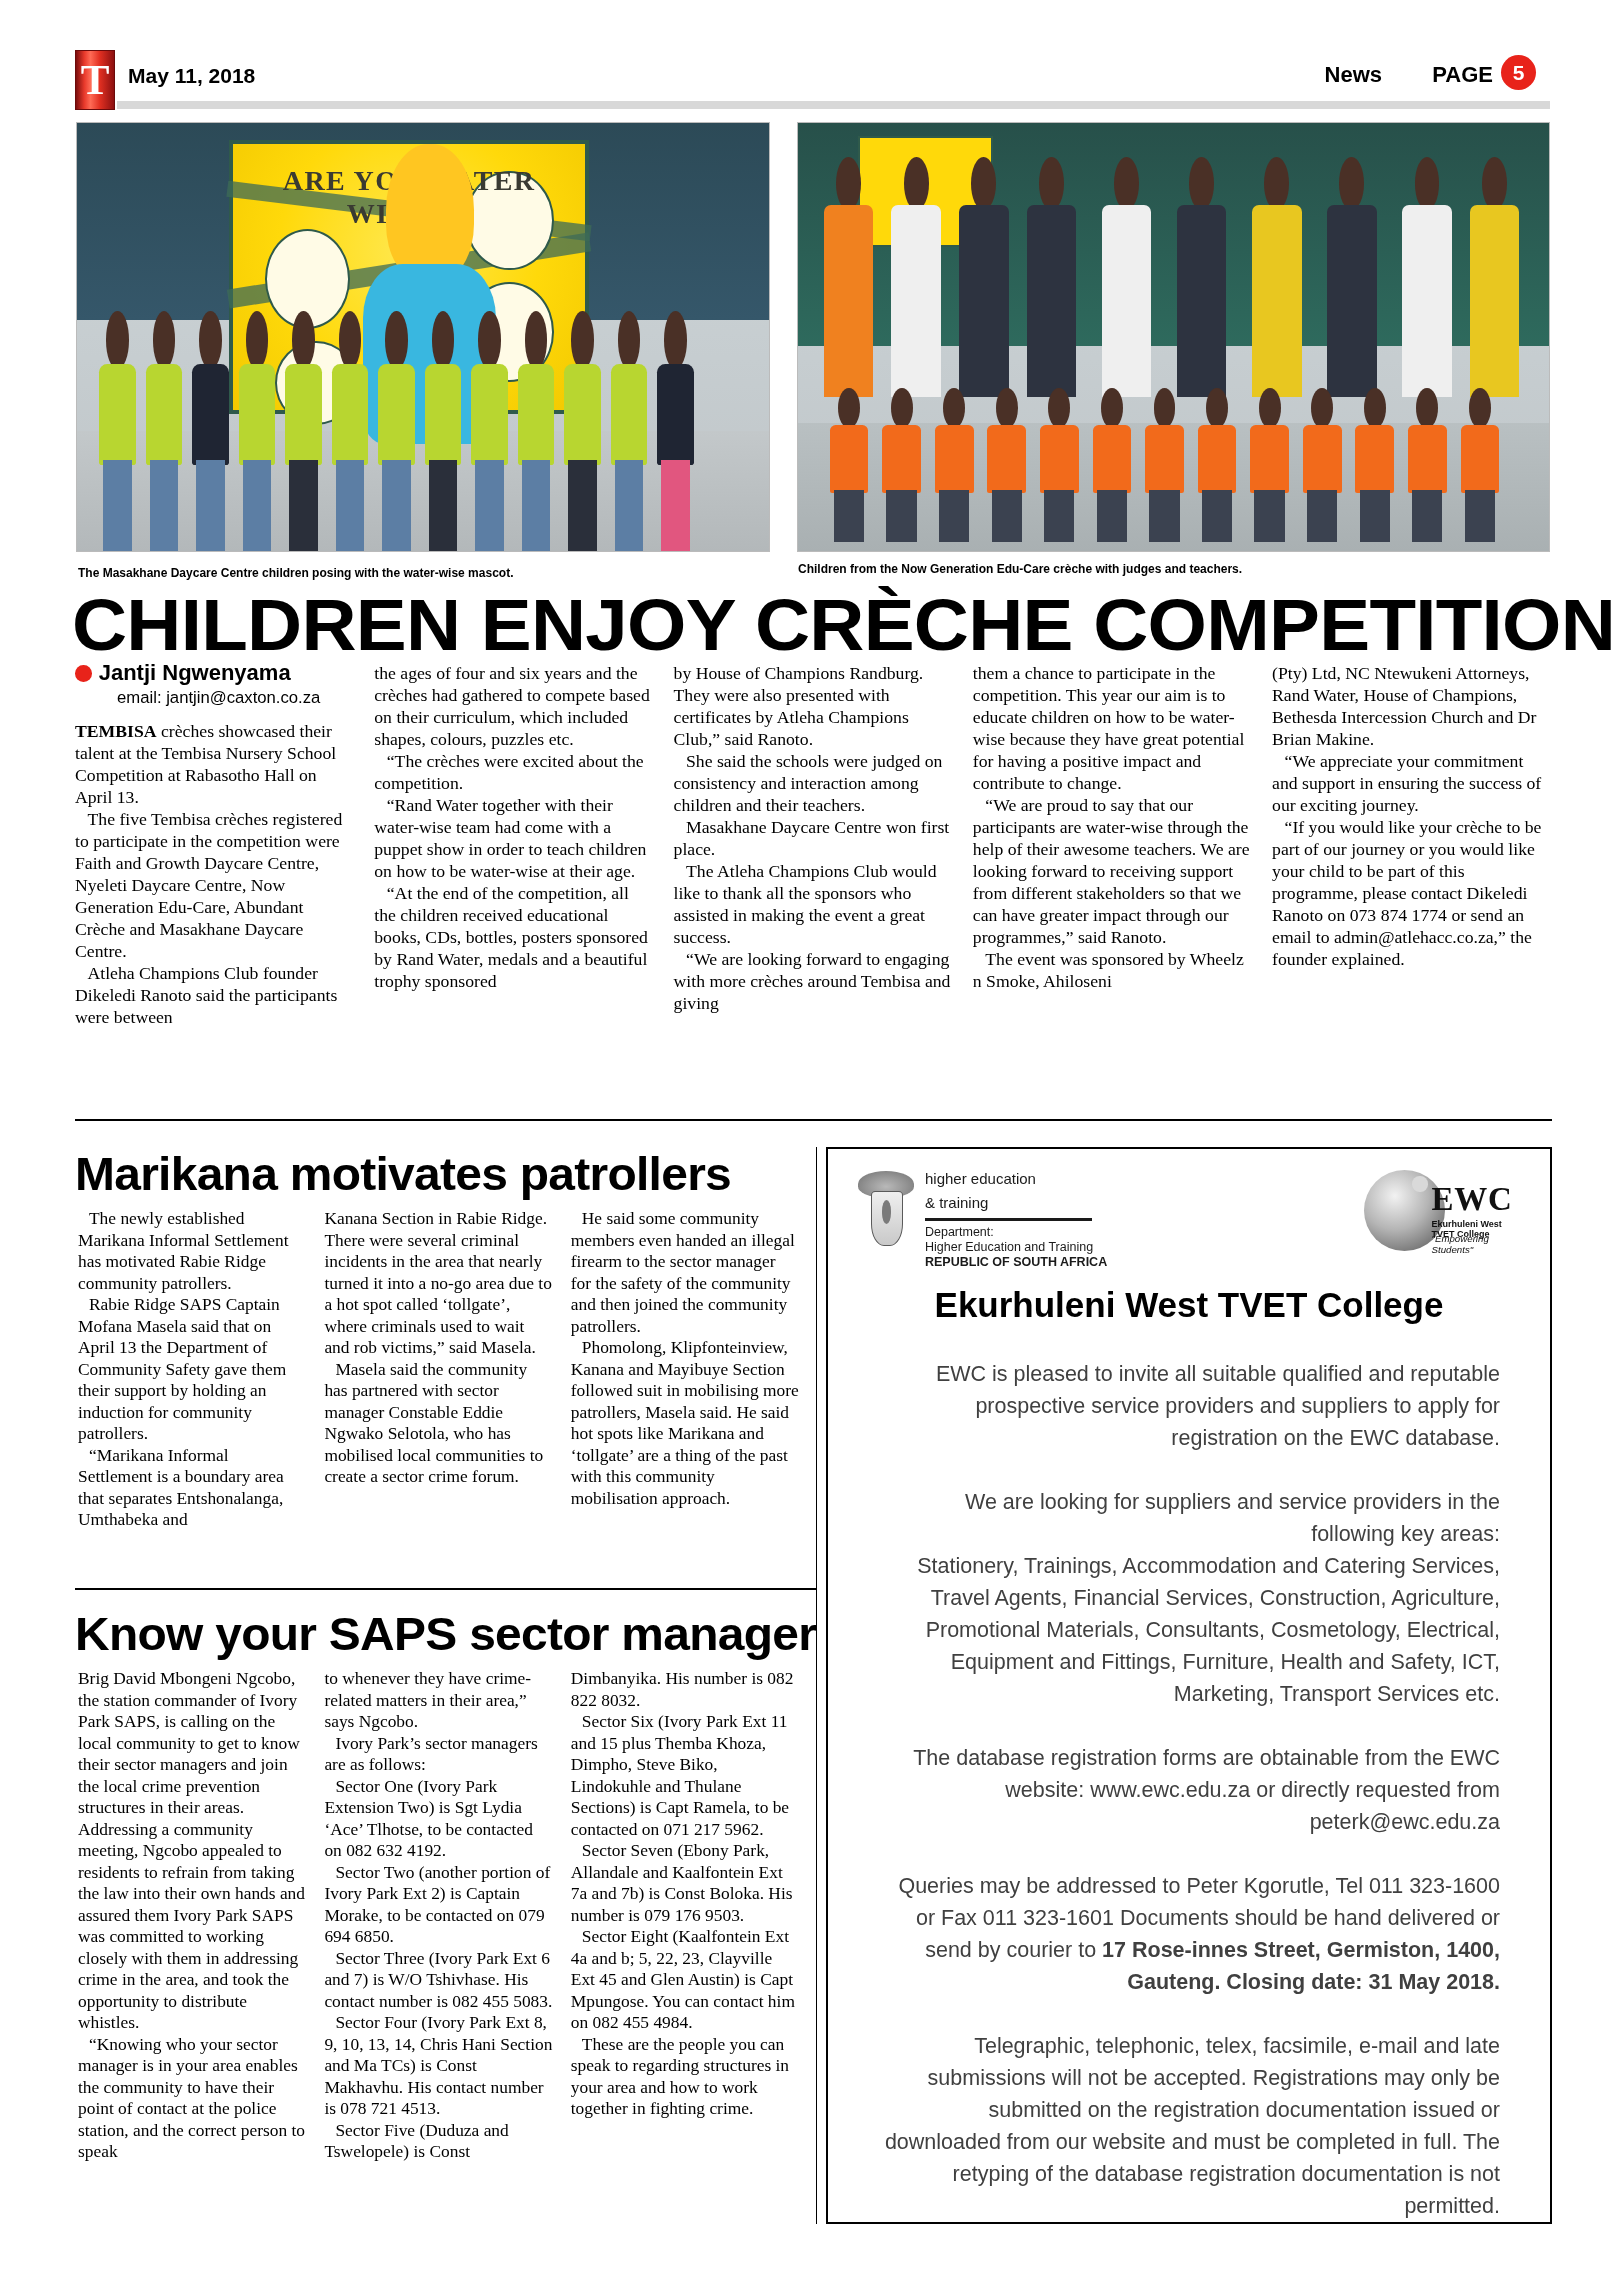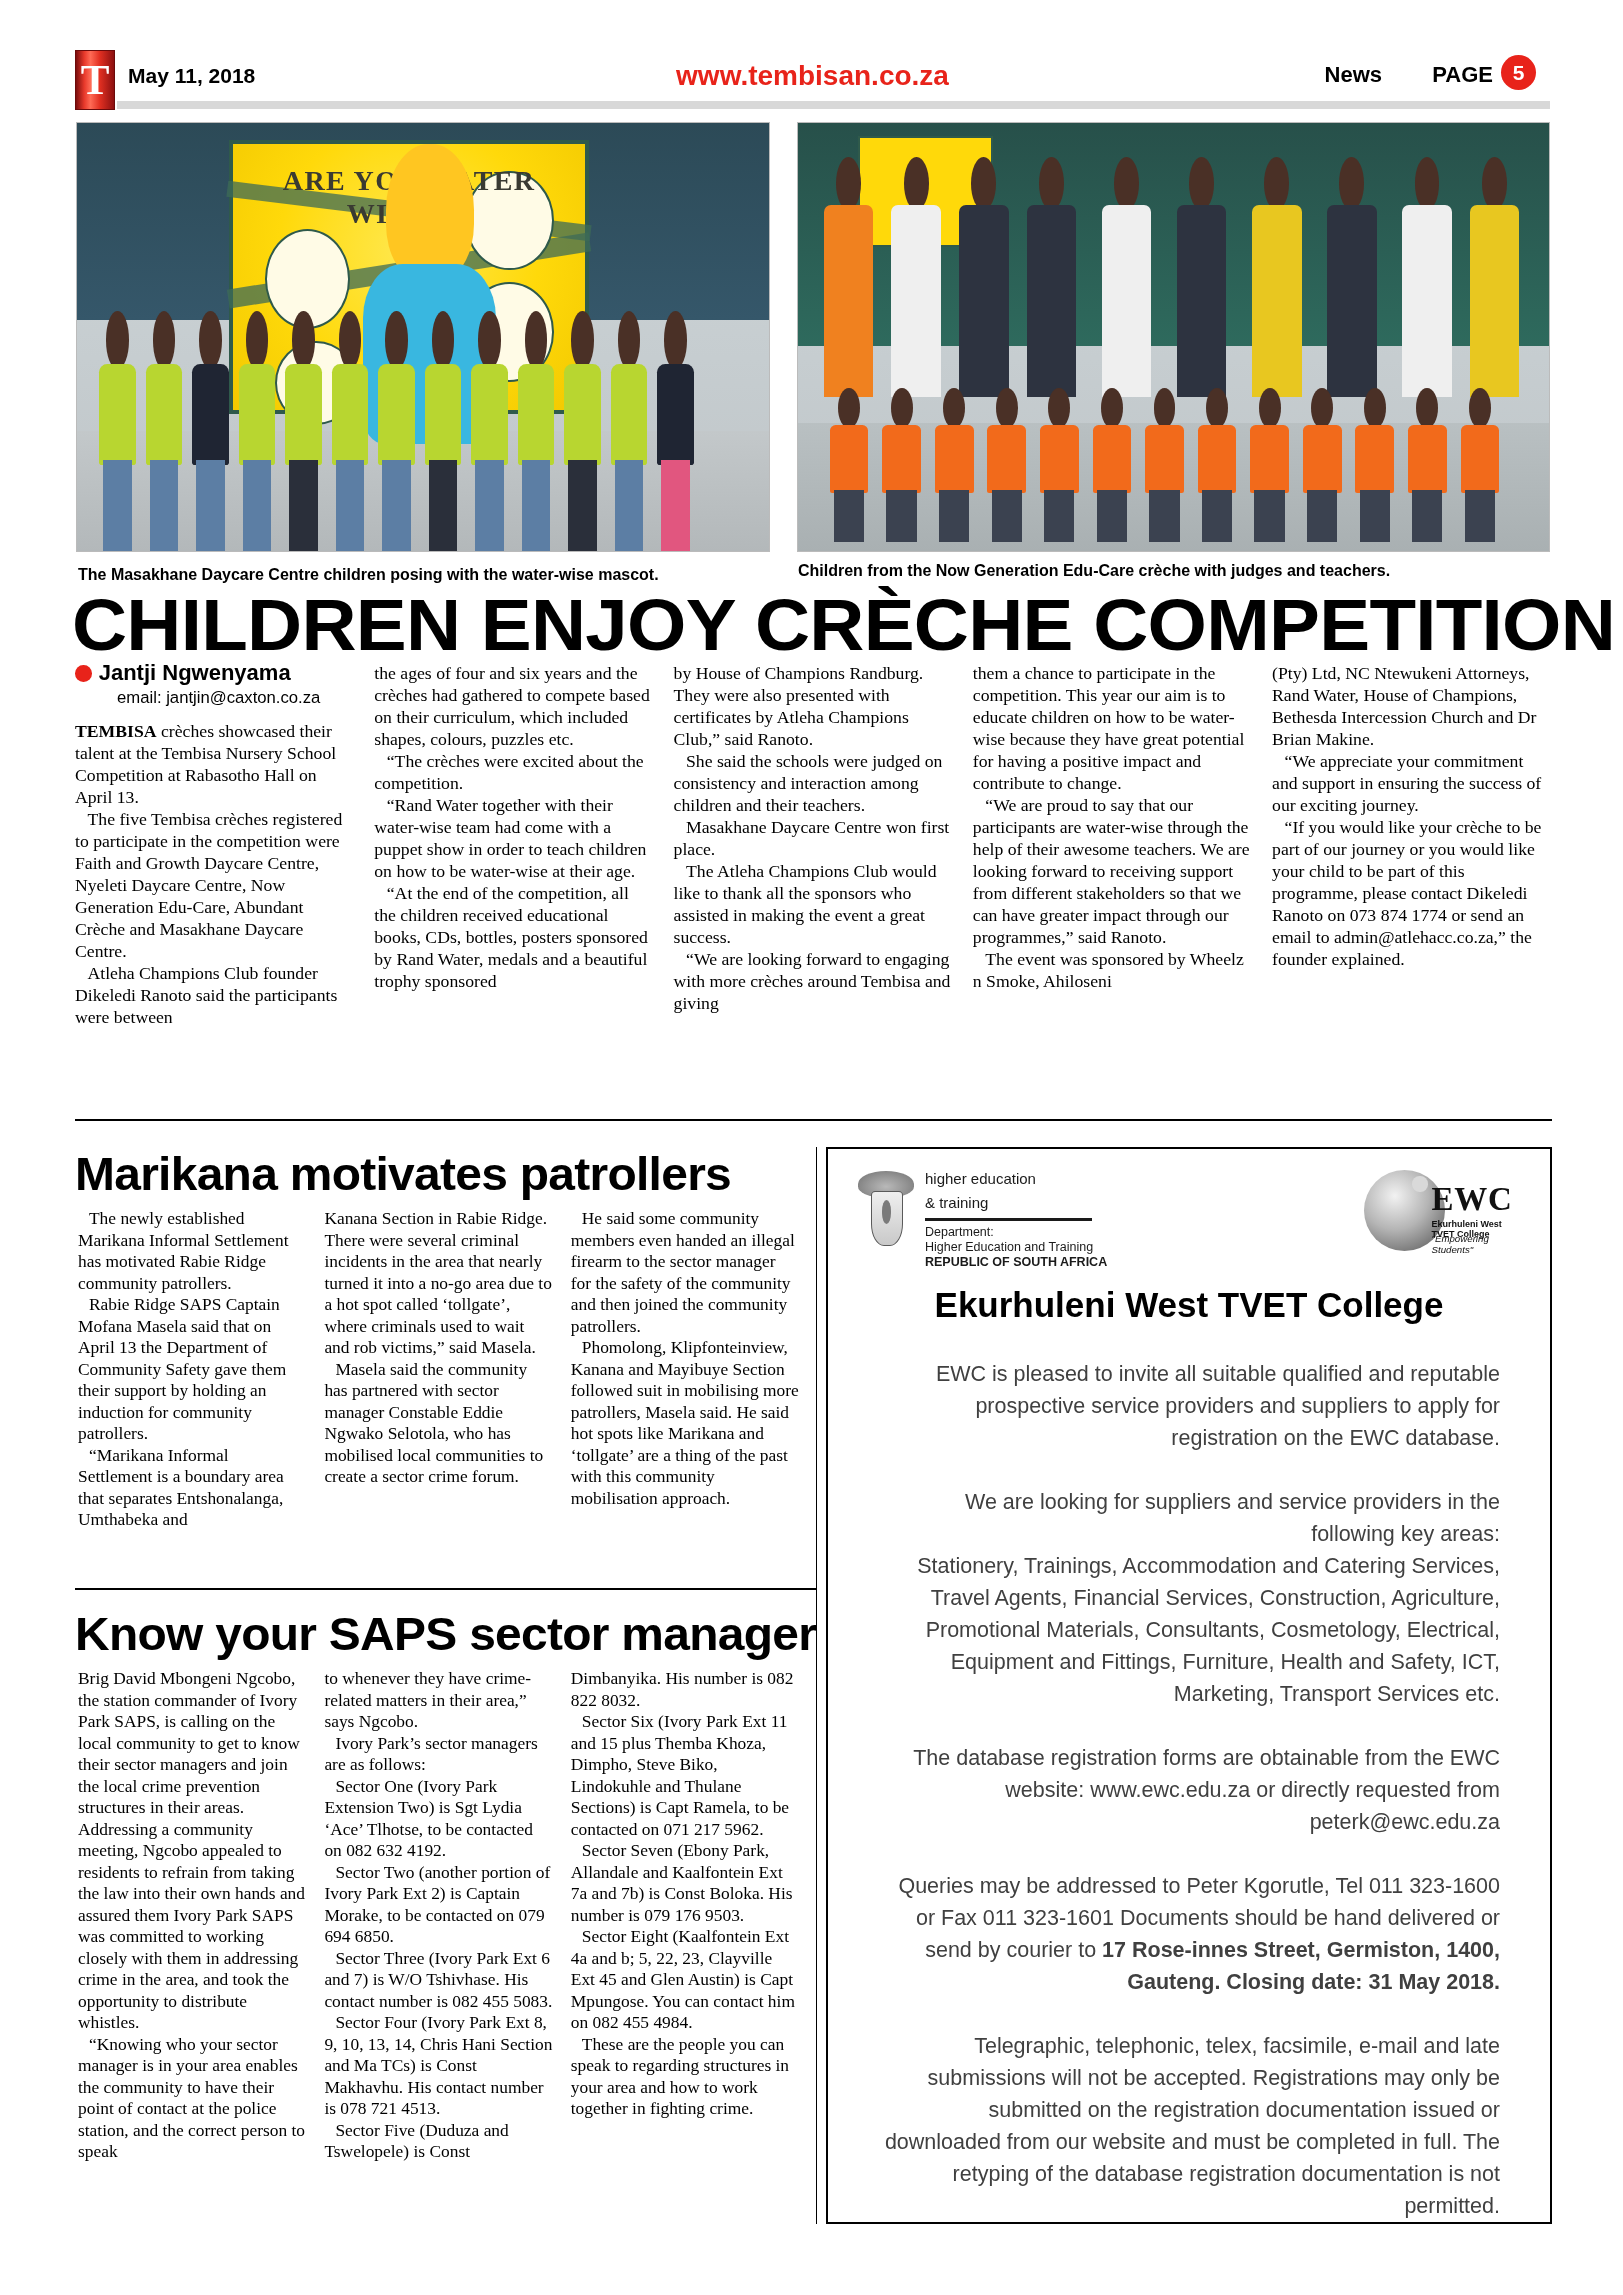--- a/index.html
+++ b/index.html
@@ -211,21 +211,21 @@
     position:absolute; bottom:2%; width:5.6%; height:36%;
   }
   .ph2-kid .head { position:absolute;left:24%;top:0;width:52%;height:26%;background:#4a3026;border-radius:50%; }
   .ph2-kid .shirt { position:absolute;left:4%;top:24%;width:92%;height:44%;background:#f26a1b;border-radius:5.6px 5.6px 2.1px 2.1px; }
   .ph2-kid .legs { position:absolute;left:14%;top:66%;width:72%;height:34%;background:#3b4250; }
 
   .caption {
     position: absolute;
     font-family: "Liberation Sans", sans-serif;
     font-weight: bold;
-    font-size: 16px;
+    font-size: 12px;
     color: #000;
     white-space: nowrap;
   }
   #cap-left  { left: 78px; top: 566px; }
   #cap-right { left: 798px; top: 562px; }
 
   
   .main-headline {
     position: absolute;
     left: 72px;
@@ -441,21 +441,20 @@
 </head>
 <body>
 
 <div class="page">
 
   <div class="masthead">
     <div class="mh-logo">
       <div class="mh-logo-t">T</div>
     </div>
     <div class="mh-date">May 11, 2018</div>
-    <div class="mh-url">www.tembisan.co.za</div>
     <div class="mh-section">News</div>
     <div class="mh-pagelbl">PAGE</div>
     <div class="mh-pagenum">5</div>
     <div class="mh-rule"></div>
   </div>
 
   <div class="photo" id="photo-left">
     <div class="ph-hall">
       <div class="ph-wall"></div>
       <div class="ph-floor"></div>

